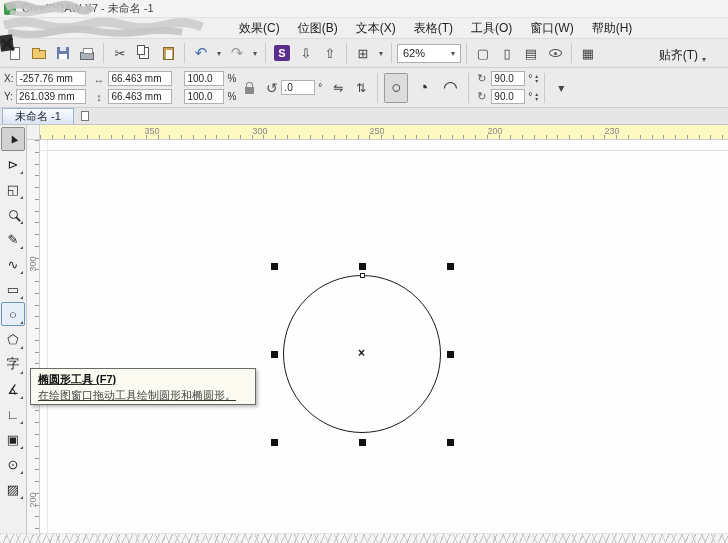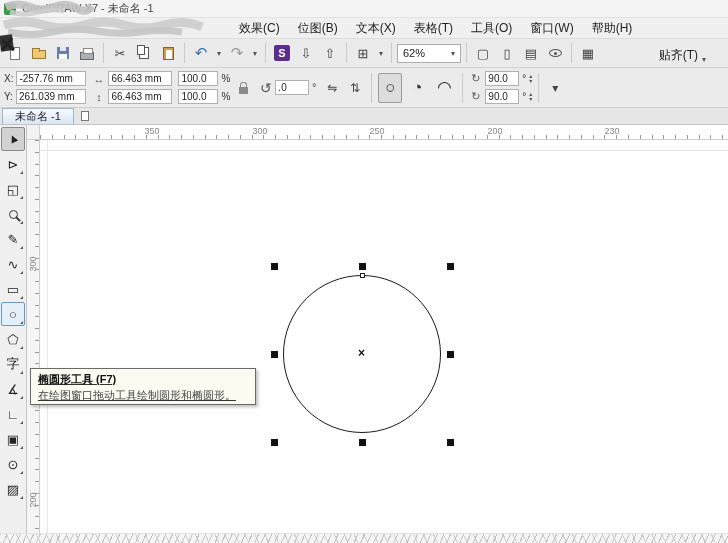--- a/index.html
+++ b/index.html
@@ -44,21 +44,21 @@
   .i-lock::before { content:""; position:absolute; top:-5px; left:1px; width:5px; height:5px; border:1.5px solid #8a8a8a; border-bottom:none; border-radius:3px 3px 0 0; }
   .i-mag { width:9px; height:9px; border:1.5px solid #333; border-radius:50%; position:relative; display:inline-block; }
   .i-mag::after { content:""; position:absolute; width:6px; height:2px; background:#333; right:-4px; bottom:-2px; transform:rotate(45deg); }
 
   
   .propbar { position:absolute; left:0; top:68px; width:728px; height:40px; background:#ebebeb; border-bottom:1px solid #cfcfcf; display:flex; align-items:center; padding:0 4px; gap:6px; }
   .pgroup { display:flex; align-items:center; gap:3px; }
   .pcol { display:flex; flex-direction:column; gap:3px; }
   .prow { display:flex; align-items:center; gap:3px; }
   .fld { background:#fff; border:1px solid #b0b0b0; height:15px; font-size:10px; padding:0 2px; display:flex; align-items:center; color:#222; }
-  .fld.w70 { width:70px; } .fld.w64 { width:64px; } .fld.w40 { width:40px; } .fld.w34 { width:34px; }
+  .fld.w70 { width:70px; } .fld.w64 { width:64px; } .fld.w40 { width:40px;margin-left:6px; } .fld.w34 { width:34px; }
   .plab { font-size:10px; color:#333; }
   .picon { font-size:11px; color:#555; width:13px; text-align:center; }
   .pbtn { height:32px; width:20px; display:flex; align-items:center; justify-content:center; }
   .pbtn-s { height:18px; width:20px; display:flex; align-items:center; justify-content:center; font-size:12px; color:#444; }
   .pbtn-big { height:30px; width:24px; display:flex; align-items:center; justify-content:center; font-size:17px; color:#333; }
   .pbtn-big.pressed { background:#dcdcdc; border:1px solid #9a9a9a; border-radius:2px; }
   .spin { display:flex; flex-direction:column; justify-content:center; font-size:6px; line-height:5px; color:#555; }
   .vsep2 { width:1px; height:30px; background:#c9c9c9; flex:none; }
 
   
@@ -69,21 +69,21 @@
   
   .main { position:absolute; left:0; top:125px; width:728px; height:418px; }
   .toolbox { position:absolute; left:0; top:0; width:27px; height:418px; background:#f0f0f0; border-right:1px solid #c6c6c6; padding-top:1px; }
   .tool { width:24px; height:24px; margin:1px auto; display:flex; align-items:center; justify-content:center; font-size:13px; color:#222; position:relative; border:1px solid transparent; }
   .tool.flyout::after { content:""; position:absolute; right:1px; bottom:1px; width:0; height:0; border-bottom:3px solid #555; border-left:3px solid transparent; }
   .tool.active { background:#d2d2d2; border:1px solid #8a8a8a; border-radius:2px; }
   .tool.hover { background:#e6eef7; border:1px solid #6b96bf; border-radius:2px; }
   .tglyph.pick { display:inline-block; transform:rotate(-115deg); font-size:12px; }
 
   .corner { position:absolute; left:27px; top:0; width:13px; height:15px; background:#f2f2f2; border-right:1px solid #cfcfcf; border-bottom:1px solid #cfcfcf; }
-  .hruler { position:absolute; left:40px; top:0; width:688px; height:15px; background:#ffffff; border-bottom:1px solid #cfcfcf; }
+  .hruler { position:absolute; left:40px; top:0; width:688px; height:15px; background:#fef9c3; border-bottom:1px solid #cfcfcf; }
   .hruler::after { content:""; position:absolute; left:0; right:0; bottom:0; height:4px; background:repeating-linear-gradient(90deg,#999 0 1px,transparent 1px 11.76px); }
   .hlab { position:absolute; top:1px; font-size:9px; color:#888; transform:translateX(-50%); }
   .vruler { position:absolute; left:27px; top:15px; width:13px; height:403px; background:#f5f5f5; border-right:1px solid #cfcfcf; }
   .vruler::after { content:""; position:absolute; top:0; bottom:0; right:0; width:4px; background:repeating-linear-gradient(180deg,#999 0 1px,transparent 1px 11.76px); }
   .vlab { position:absolute; left:-1px; width:13px; text-align:center; font-size:9px; color:#888; transform:rotate(-90deg); }
 
   .canvas { position:absolute; left:40px; top:15px; width:688px; height:403px; background:#fefefe; overflow:hidden; }
   .pageline-h { position:absolute; left:0; top:10px; width:688px; height:1px; background:#e4e4e4; }
   .pageline-v { position:absolute; left:7px; top:0; width:1px; height:403px; background:#e8e8e8; }
   .shape-ellipse { position:absolute; border:1px solid #1a1a1a; border-radius:50%; background:transparent; }

